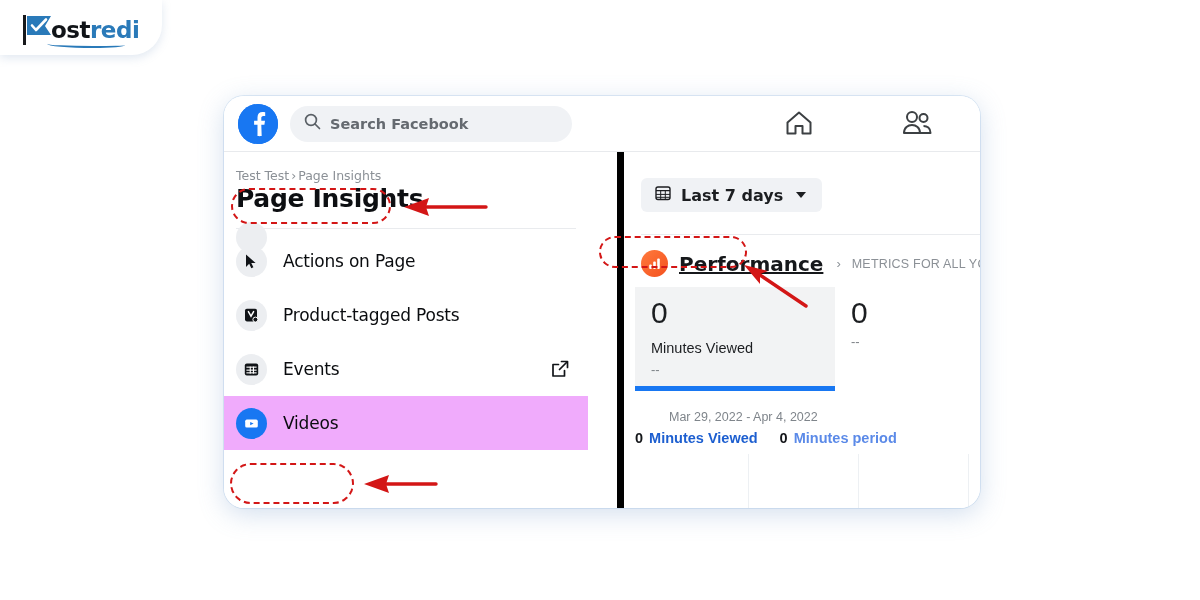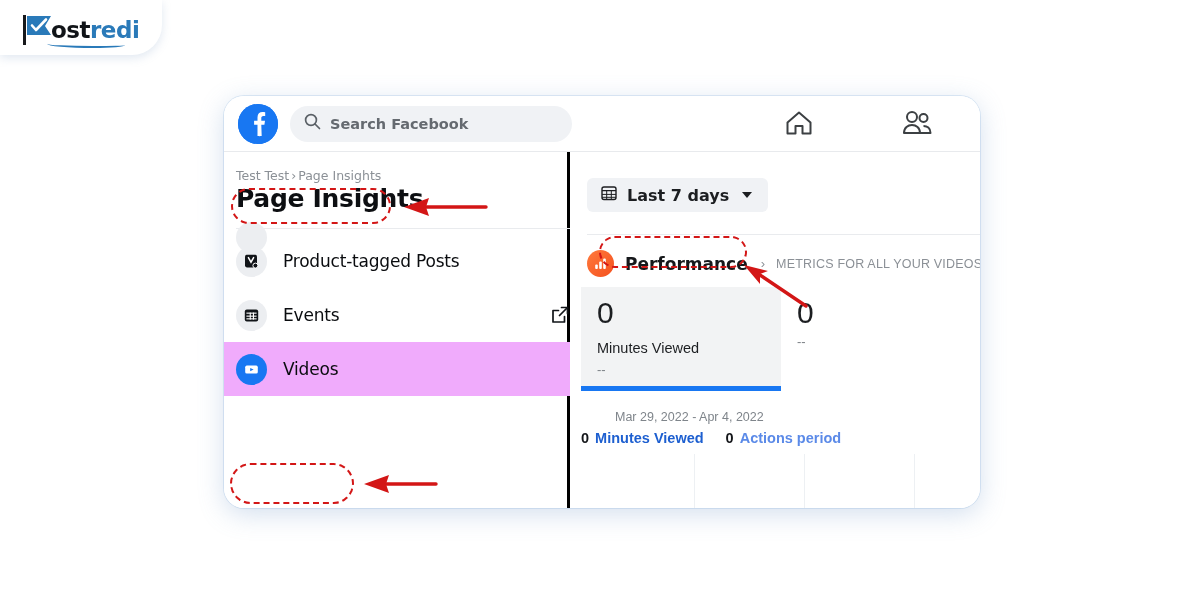--- a/index.html
+++ b/index.html
@@ -62,21 +62,21 @@
     margin-left: 12px; height: 36px; width: 282px;
     background: #f0f2f5; border-radius: 18px;
     display:flex; align-items:center; padding: 0 14px; gap: 9px; font-weight: bold;
   }
   .searchbox .ph { color:#656a70; font-size:14.5px; font-family:"DejaVu Sans", sans-serif; }
   .topicons { position:absolute; right: 46px; top: 10px; display:flex; gap: 84px; }
   .topicons .ic { width: 34px; height: 34px; display:flex; align-items:center; justify-content:center; }
 
   
   .body-split { display:flex; height: 356px; }
-  .sidebar { width: 346px; position: relative; border-right: 3px solid #000000; background:#fff; }
+  .sidebar { width: 400px; position: relative; border-right: 7px solid #000000; background:#fff; }
   .main { flex: 1; position: relative; background:#fff; overflow:hidden; }
 
   
   .crumb {
     position:absolute; left: 12px; top: 16px;
     font-size: 12.5px; color: #8b9096;
     font-family:"DejaVu Sans", sans-serif; white-space:nowrap;
   }
   .crumb .sep { margin: 0 2px; }
   .page-title {
@@ -121,21 +121,21 @@
   .daterange .lbl { font-size: 16px; font-weight:700; color:#1c1e21; font-family:"DejaVu Sans", sans-serif; }
   .caret { width:0;height:0;border-left:5.5px solid transparent;border-right:5.5px solid transparent;border-top:6.5px solid #1c1e21; margin-left:4px;}
   .main-divider { position:absolute; left: 17px; top: 82px; right: 0; height:1px; background:#e9ebee; }
 
   .perf-row { position:absolute; left: 17px; top: 98px; display:flex; align-items:center; gap: 11px; white-space: nowrap; }
   .perf-ic {
     width: 27px; height: 27px; border-radius: 50%;
     background: linear-gradient(135deg,#ff7a3d,#f4511e);
     display:flex;align-items:center;justify-content:center; flex:none;
   }
-  .perf-label { font-size: 17px; font-weight: 700; color:#16181b; font-family:"DejaVu Sans", sans-serif; }
+  .perf-label { font-size: 20px; font-weight: 700; color:#16181b; font-family:"DejaVu Sans", sans-serif;text-decoration:underline; }
   .perf-chev { color:#8d9399; font-size: 13px; margin-left: 2px; }
   .perf-sub { font-size: 12.5px; color:#8b9096; letter-spacing: .2px; font-family:"Liberation Sans", sans-serif; }
 
   .tiles { position:absolute; left: 11px; top: 135px; display:flex; }
   .tile { width: 200px; height: 104px; position:relative; padding: 11px 0 0 16px; }
   .tile.selected { background:#f2f3f4; }
   .tile .big { font-size: 30px; color:#1c1e21; font-family:"Liberation Sans", sans-serif; line-height: 1; font-weight:400; }
   .tile .cap { margin-top: 12px; font-size: 14.5px; color:#1c1e21; font-family:"Liberation Sans", sans-serif; }
   .tile .dash { margin-top: 6px; font-size: 13px; color:#7c8186; font-family:"Liberation Sans", sans-serif; }
   .tile .barline { position:absolute; left:0; bottom:0; width:100%; height: 5px; background:#1877f2; }
@@ -217,20 +217,28 @@
       <div class="sidebar">
         <div class="crumb">
           <span>Test Test</span><span class="sep">›</span><span>Page Insights</span>
         </div>
         <div class="page-title">Page Insights</div>
         <div class="sb-divider"></div>
 
         <div class="nav">
           <div class="partial-circle"></div>
 
+          <div class="nav-item">
+            <span class="nav-ic">
+              <svg width="17" height="17" viewBox="0 0 17 17">
+                <path d="M3 1.5 L3 14 L6.2 10.8 L8.3 15.3 L10.4 14.3 L8.3 10 L12.6 10 Z" fill="#111418"></path>
+              </svg>
+            </span>
+            <span class="nav-label">Actions on Page</span>
+          </div>
 
 
           <div class="nav-item">
             <span class="nav-ic">
               <svg width="17" height="17" viewBox="0 0 17 17">
                 <rect x="2" y="1.8" width="12" height="12.6" rx="1.8" fill="#111418"></rect>
                 <path d="M5.4 4.6 L8 9.2 L10.6 4.6" stroke="#ffffff" stroke-width="1.5" fill="none" stroke-linecap="round"></path>
                 <circle cx="12.4" cy="12.6" r="2.5" fill="#111418" stroke="#ffffff" stroke-width="1"></circle>
               </svg>
             </span>
@@ -317,21 +325,21 @@
 
         <div class="chart-meta">
           <div class="range">Mar 29, 2022 - Apr 4, 2022</div>
           <div class="legend">
             <span class="grp">
               <span class="num">0</span>
               <span class="n1">Minutes Viewed</span>
             </span>
             <span class="grp">
               <span class="num">0</span>
-              <span class="n2">Actions period</span>
+              <span class="n2">Minutes period</span>
             </span>
           </div>
         </div>
 
         <div class="plot">
           <div class="gridline" style="left:124px"></div>
           <div class="gridline" style="left:234px"></div>
           <div class="gridline" style="left:344px"></div>
         </div>
 

